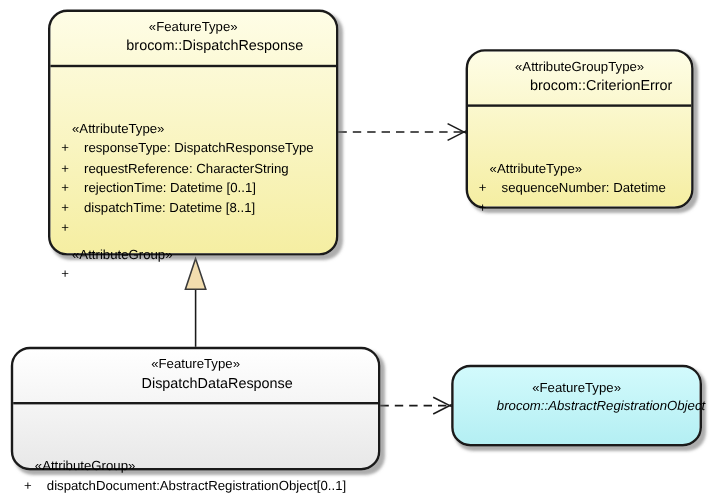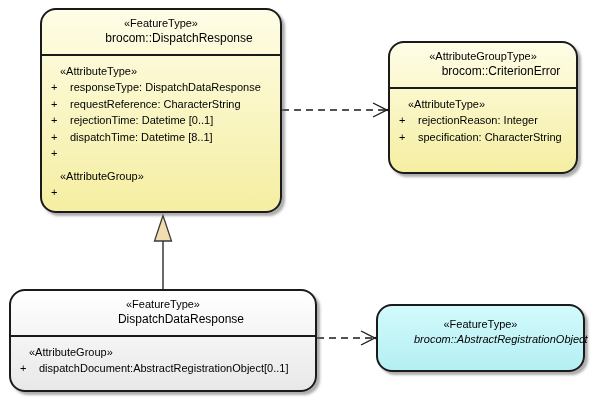--- a/index.html
+++ b/index.html
@@ -59,20 +59,21 @@
     font-weight: normal;
     line-height: 17px;
     padding-left: 36px;
   }
   .cls-name.italic {
     font-style: italic;
     font-size: 11px;
   }
   .body {
     padding-top: 7px;
+    margin-top: 37px;
   }
   .sec-label {
     font-size: 11px;
     line-height: 16px;
     padding-left: 18px;
     white-space: nowrap;
   }
   .sec-label.gap {
     margin-top: 6px;
   }
@@ -119,21 +120,21 @@
 
   <div class="uml-box yellow" style="left:40px; top:8px; width:242px; height:205px;">
     <div class="hdr">
       <div class="stereo">«FeatureType»</div>
       <div class="cls-name">brocom::DispatchResponse</div>
     </div>
     <div class="body">
       <div class="sec-label">«AttributeType»</div>
       <div class="attr-row">
         <span class="attr-vis">+</span>
-        <span class="attr-text">responseType: DispatchDataResponse</span>
+        <span class="attr-text">responseType: DispatchResponseType</span>
       </div>
       <div class="attr-row">
         <span class="attr-vis">+</span>
         <span class="attr-text">requestReference: CharacterString</span>
       </div>
       <div class="attr-row">
         <span class="attr-vis">+</span>
         <span class="attr-text">rejectionTime: Datetime [0..1]</span>
       </div>
       <div class="attr-row">
@@ -152,25 +153,24 @@
 
   <div class="uml-box yellow" style="left:388px; top:41px; width:190px; height:133px;">
     <div class="hdr">
       <div class="stereo">«AttributeGroupType»</div>
       <div class="cls-name">brocom::CriterionError</div>
     </div>
     <div class="body">
       <div class="sec-label">«AttributeType»</div>
       <div class="attr-row">
         <span class="attr-vis">+</span>
-        <span class="attr-text">rejectionReason: Integer</span>
+        <span class="attr-text">sequenceNumber: Datetime</span>
       </div>
       <div class="attr-row">
         <span class="attr-vis">+</span>
-        <span class="attr-text">specification: CharacterString</span>
       </div>
     </div>
   </div>
 
   <div class="uml-box gray" style="left:9px; top:289px; width:308px; height:103px;">
     <div class="hdr">
       <div class="stereo">«FeatureType»</div>
       <div class="cls-name">DispatchDataResponse</div>
     </div>
     <div class="body">

